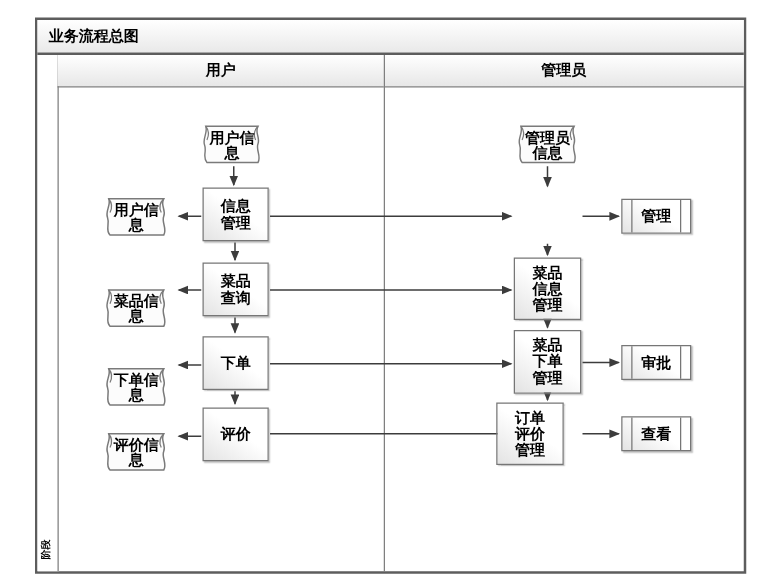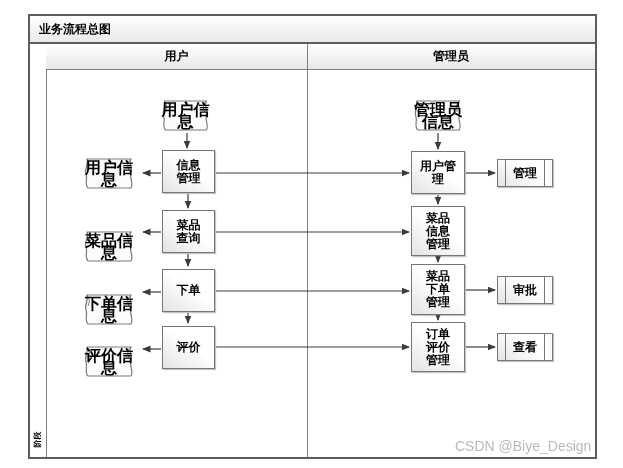--- a/index.html
+++ b/index.html
@@ -53,21 +53,21 @@
     font-weight:bold;font-size:12px;line-height:13px;
     white-space:pre-line;text-align:center;position:relative;
   }
   .doc{
     position:absolute;z-index:2;
     display:flex;align-items:center;justify-content:center;text-align:center;
   }
   .doc svg{position:absolute;left:0;top:0;width:100%;height:100%;overflow:visible;}
   .doc-body{fill:#fcfcfc;stroke:#7a7a7a;stroke-width:1.2;}
   .doc-curl{fill:none;stroke:#7a7a7a;stroke-width:1;}
-  .doc .lbl{font-size:16px;line-height:12px;}
+  .doc .lbl{font-size:12px;line-height:12px;}
   .pp .bar{position:absolute;top:0;bottom:0;width:1px;background:#767676;}
   .pp .bar.l{left:7px;}
   .pp .bar.r{right:7px;}
   
   .watermark{
     position:absolute;left:455px;top:438px;z-index:3;
     font-size:14px;color:#b6bac0;white-space:nowrap;
   }
 </style>
 </head>
@@ -188,35 +188,31 @@
   <div class="doc" style="left:409px;top:99px;width:58px;height:33px">
     <svg viewBox="0 0 60 33" preserveAspectRatio="none">
       <path class="doc-body" d="M8 2 L52 2 C49 7 54 11 52 16 C50 21 55 26 52 31 L9 31 C5 27 9 22 7 17 C5 12 10 7 8 2 Z"></path>
       <path class="doc-curl" d="M8 2 Q12 7 9 13"></path>
       <path class="doc-curl" d="M52 2 Q47 7 50 13"></path>
     </svg>
     <span class="lbl">管理员
 信息</span>
   </div>
 
-  <div class="proc" style="left:411px;top:151px;width:54px;height:43px">
-    <span class="lbl">用户管
-理</span>
-  </div>
   <div class="proc" style="left:411px;top:206px;width:54px;height:50px">
     <span class="lbl">菜品
 信息
 管理</span>
   </div>
   <div class="proc" style="left:411px;top:264px;width:54px;height:51px">
     <span class="lbl">菜品
 下单
 管理</span>
   </div>
-  <div class="proc" style="left:411px;top:322px;width:54px;height:50px">
+  <div class="proc" style="left:397px;top:322px;width:54px;height:50px">
     <span class="lbl">订单
 评价
 管理</span>
   </div>
 
   <div class="pp" style="left:497px;top:159px;width:56px;height:28px">
     <i class="bar l"></i>
     <i class="bar r"></i>
     <span class="lbl">管理</span>
   </div>
@@ -224,15 +220,14 @@
     <i class="bar l"></i>
     <i class="bar r"></i>
     <span class="lbl">查看</span>
   </div>
   <div class="pp" style="left:497px;top:276px;width:56px;height:28px">
     <i class="bar l"></i>
     <i class="bar r"></i>
     <span class="lbl">审批</span>
   </div>
 
-  <div class="watermark">CSDN @Biye_Design</div>
 
 </div>
 
 </body></html>

